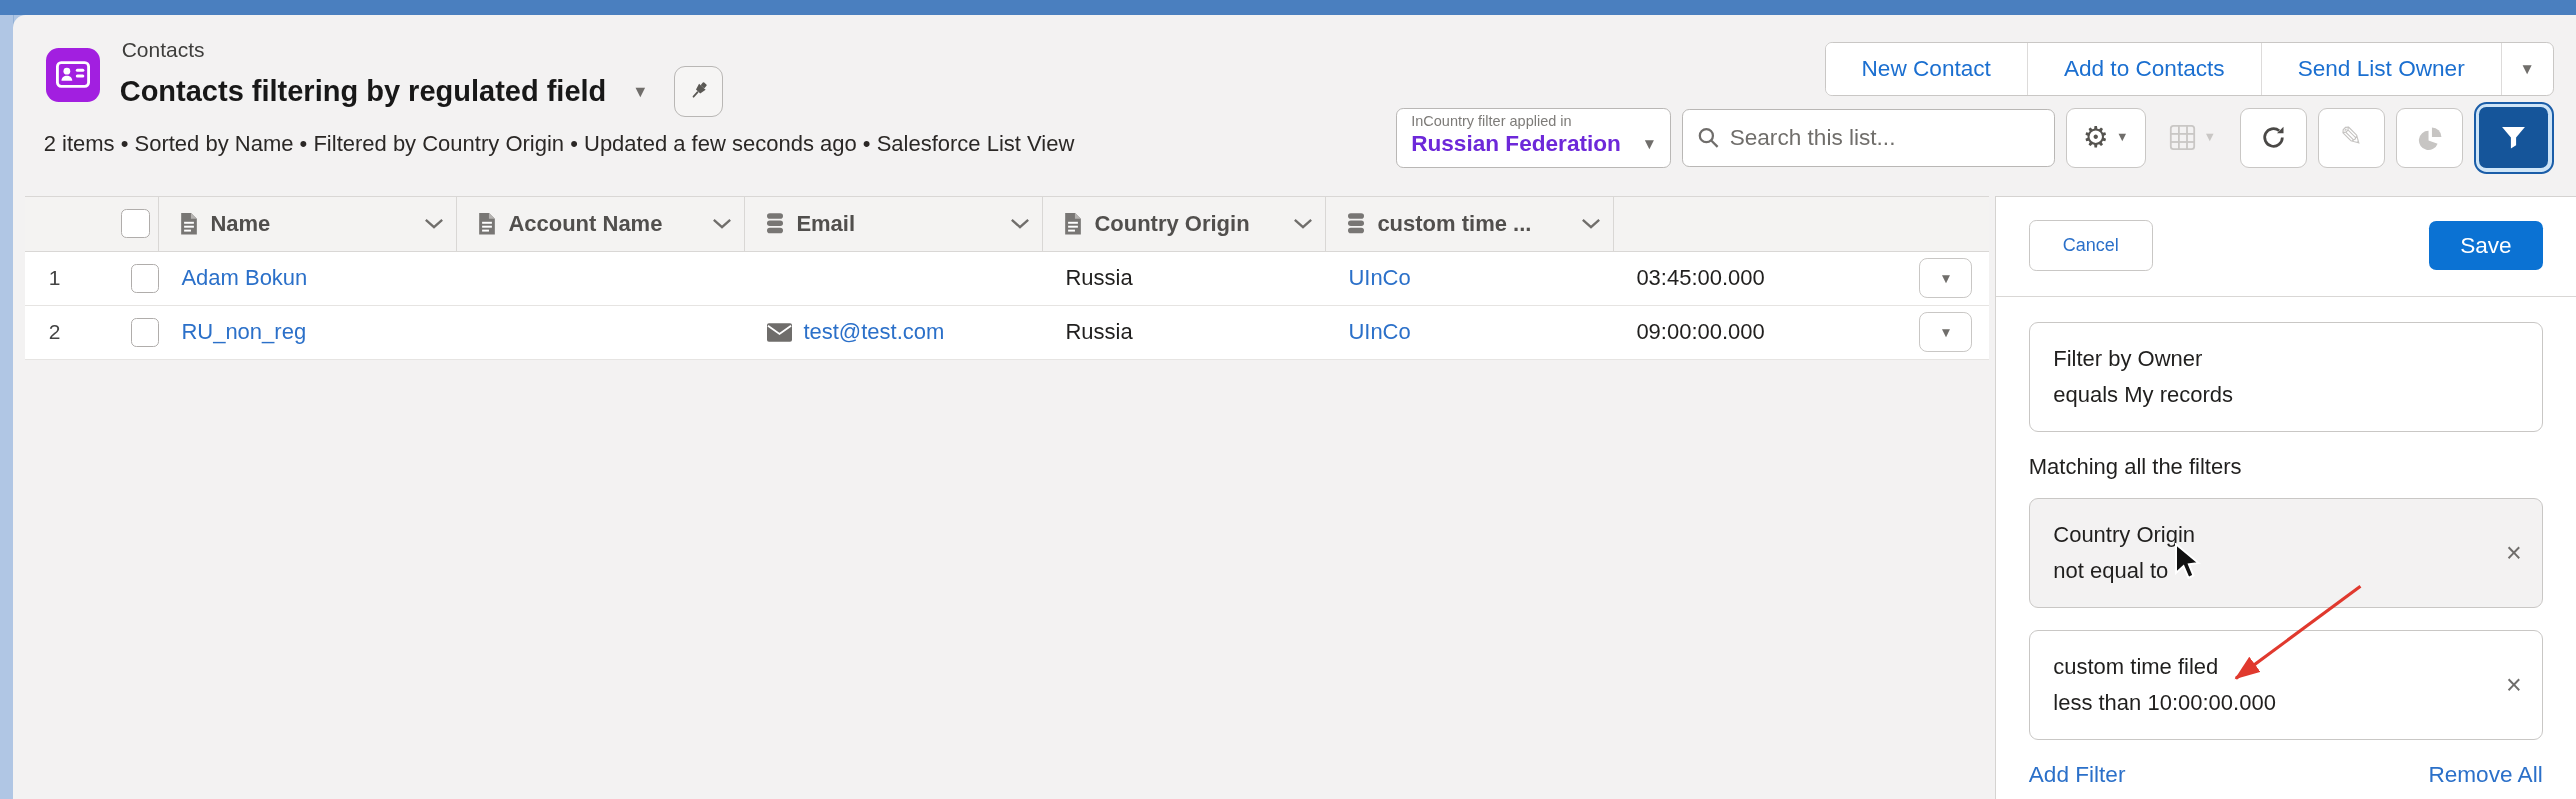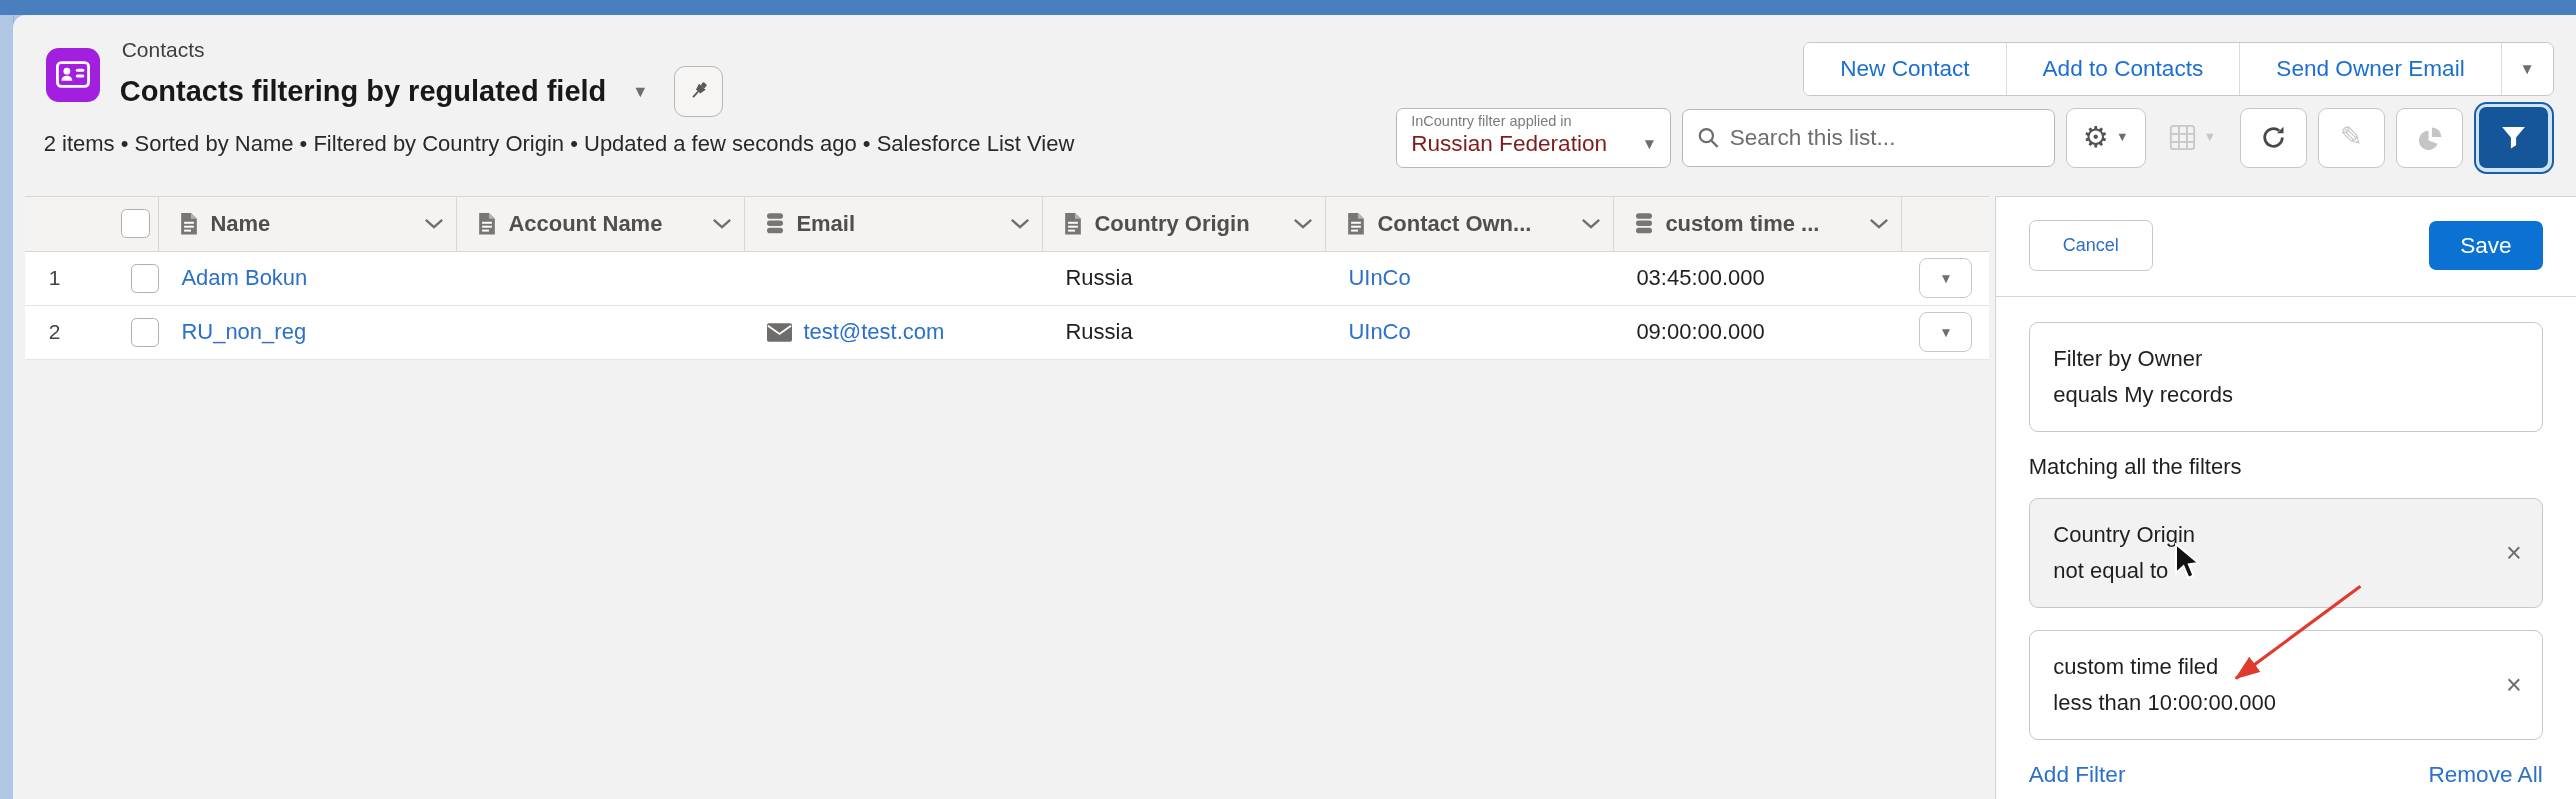--- a/index.html
+++ b/index.html
@@ -25,21 +25,21 @@
     background:#fff;border:1.4px solid #c9c7c5;border-radius:7.2px;overflow:hidden;}
   .btn-group .grp-btn{display:flex;align-items:center;padding:0 36px;font-size:22.6px;color:#1b6fd0;
     border-right:0.9px solid #dddbda;background:#fff;}
   .btn-group .grp-caret{display:flex;align-items:center;justify-content:center;width:51px;color:#706e6b;font-size:15.4px;}
 
   .toolbar-row{position:absolute;right:22px;top:92px;display:flex;align-items:center;gap:11px;height:62px;}
   .incountry{width:275px;height:60px;background:#fff;border:1.8px solid #b9b7b5;border-radius:7.2px;
     box-sizing:border-box;padding:4.5px 12.7px 0 14.5px;position:relative;}
   .incountry .cap{font-size:14.5px;color:#7d7b78;white-space:nowrap;}
   .incountry .val-row{display:flex;align-items:center;justify-content:space-between;margin-top:1.8px;}
-  .incountry .val{font-size:22.6px;color:#7f1d1d;}
+  .incountry .val{font-size:22.6px;color:#6d28d9;font-weight:bold;}
   .incountry .caret{font-size:15.4px;}
   .searchbox{width:373px;height:58px;background:#fff;border:1.8px solid #b9b7b5;border-radius:7.2px;
     box-sizing:border-box;display:flex;align-items:center;padding:0 14.5px;gap:8px;}
   .searchbox input{border:none;outline:none;font-size:22.6px;color:#444;width:100%;background:transparent;
     font-family:"Liberation Sans","DejaVu Sans",sans-serif;}
   .searchbox input::placeholder{color:#706e6b;}
   .icon-btn{height:60px;border:1.8px solid #c9c7c5;border-radius:9px;background:#fff;
     display:flex;align-items:center;justify-content:center;box-sizing:border-box;}
   .icon-btn.ghost{border-color:transparent;background:transparent;}
   .icon-btn.disabled .glyph{color:#c5c3c1;}
@@ -125,21 +125,21 @@
               <rect x="11.2" y="13" width="1.8" height="8" rx="0.9"></rect>
             </g>
           </svg>
         </span>
       </div>
       <div class="meta">2 items • Sorted by Name • Filtered by Country Origin • Updated a few seconds ago • Salesforce List View</div>
 
       <div class="btn-group">
         <span class="grp-btn">New Contact</span>
         <span class="grp-btn">Add to Contacts</span>
-        <span class="grp-btn">Send Owner Email</span>
+        <span class="grp-btn">Send List Owner</span>
         <span class="grp-caret">▼</span>
       </div>
 
       <div class="toolbar-row">
         <div class="incountry">
           <div class="cap">InCountry filter applied in</div>
           <div class="val-row">
             <span class="val">Russian Federation</span>
             <span class="caret">▼</span>
           </div>
@@ -242,33 +242,20 @@
                 <path d="M12 1l6 6h-6z" fill="#b5b3b1"></path>
                 <rect x="5" y="10" width="10" height="2" fill="#fff"></rect>
                 <rect x="5" y="14" width="10" height="2" fill="#fff"></rect>
                 <rect x="5" y="18" width="7" height="2" fill="#fff"></rect>
               </svg>
             <span class="lbl">Country Origin</span>
             <svg class="chev" width="20" height="11.8" viewBox="0 0 22 13">
                 <path d="M2 2l9 8 9-8" stroke="#706e6b" stroke-width="2.6" fill="none"></path>
               </svg>
           </div>
-          <div class="th c5">
-            <svg width="20" height="23.5" viewBox="0 0 20 24">
-                <path d="M2 1h10l6 6v16H2z" fill="#787674"></path>
-                <path d="M12 1l6 6h-6z" fill="#b5b3b1"></path>
-                <rect x="5" y="10" width="10" height="2" fill="#fff"></rect>
-                <rect x="5" y="14" width="10" height="2" fill="#fff"></rect>
-                <rect x="5" y="18" width="7" height="2" fill="#fff"></rect>
-              </svg>
-            <span class="lbl">Contact Own...</span>
-            <svg class="chev" width="20" height="11.8" viewBox="0 0 22 13">
-                <path d="M2 2l9 8 9-8" stroke="#706e6b" stroke-width="2.6" fill="none"></path>
-              </svg>
-          </div>
           <div class="th c6">
             <svg width="20" height="23.5" viewBox="0 0 20 22">
                 <rect x="2" y="0.5" width="16" height="5.6" rx="2.8" fill="#787674"></rect>
                 <rect x="2" y="7.7" width="16" height="5.6" rx="2.8" fill="#787674"></rect>
                 <rect x="2" y="14.9" width="16" height="5.6" rx="2.8" fill="#787674"></rect>
               </svg>
             <span class="lbl">custom time ...</span>
             <svg class="chev" width="20" height="11.8" viewBox="0 0 22 13">
                 <path d="M2 2l9 8 9-8" stroke="#706e6b" stroke-width="2.6" fill="none"></path>
               </svg>

